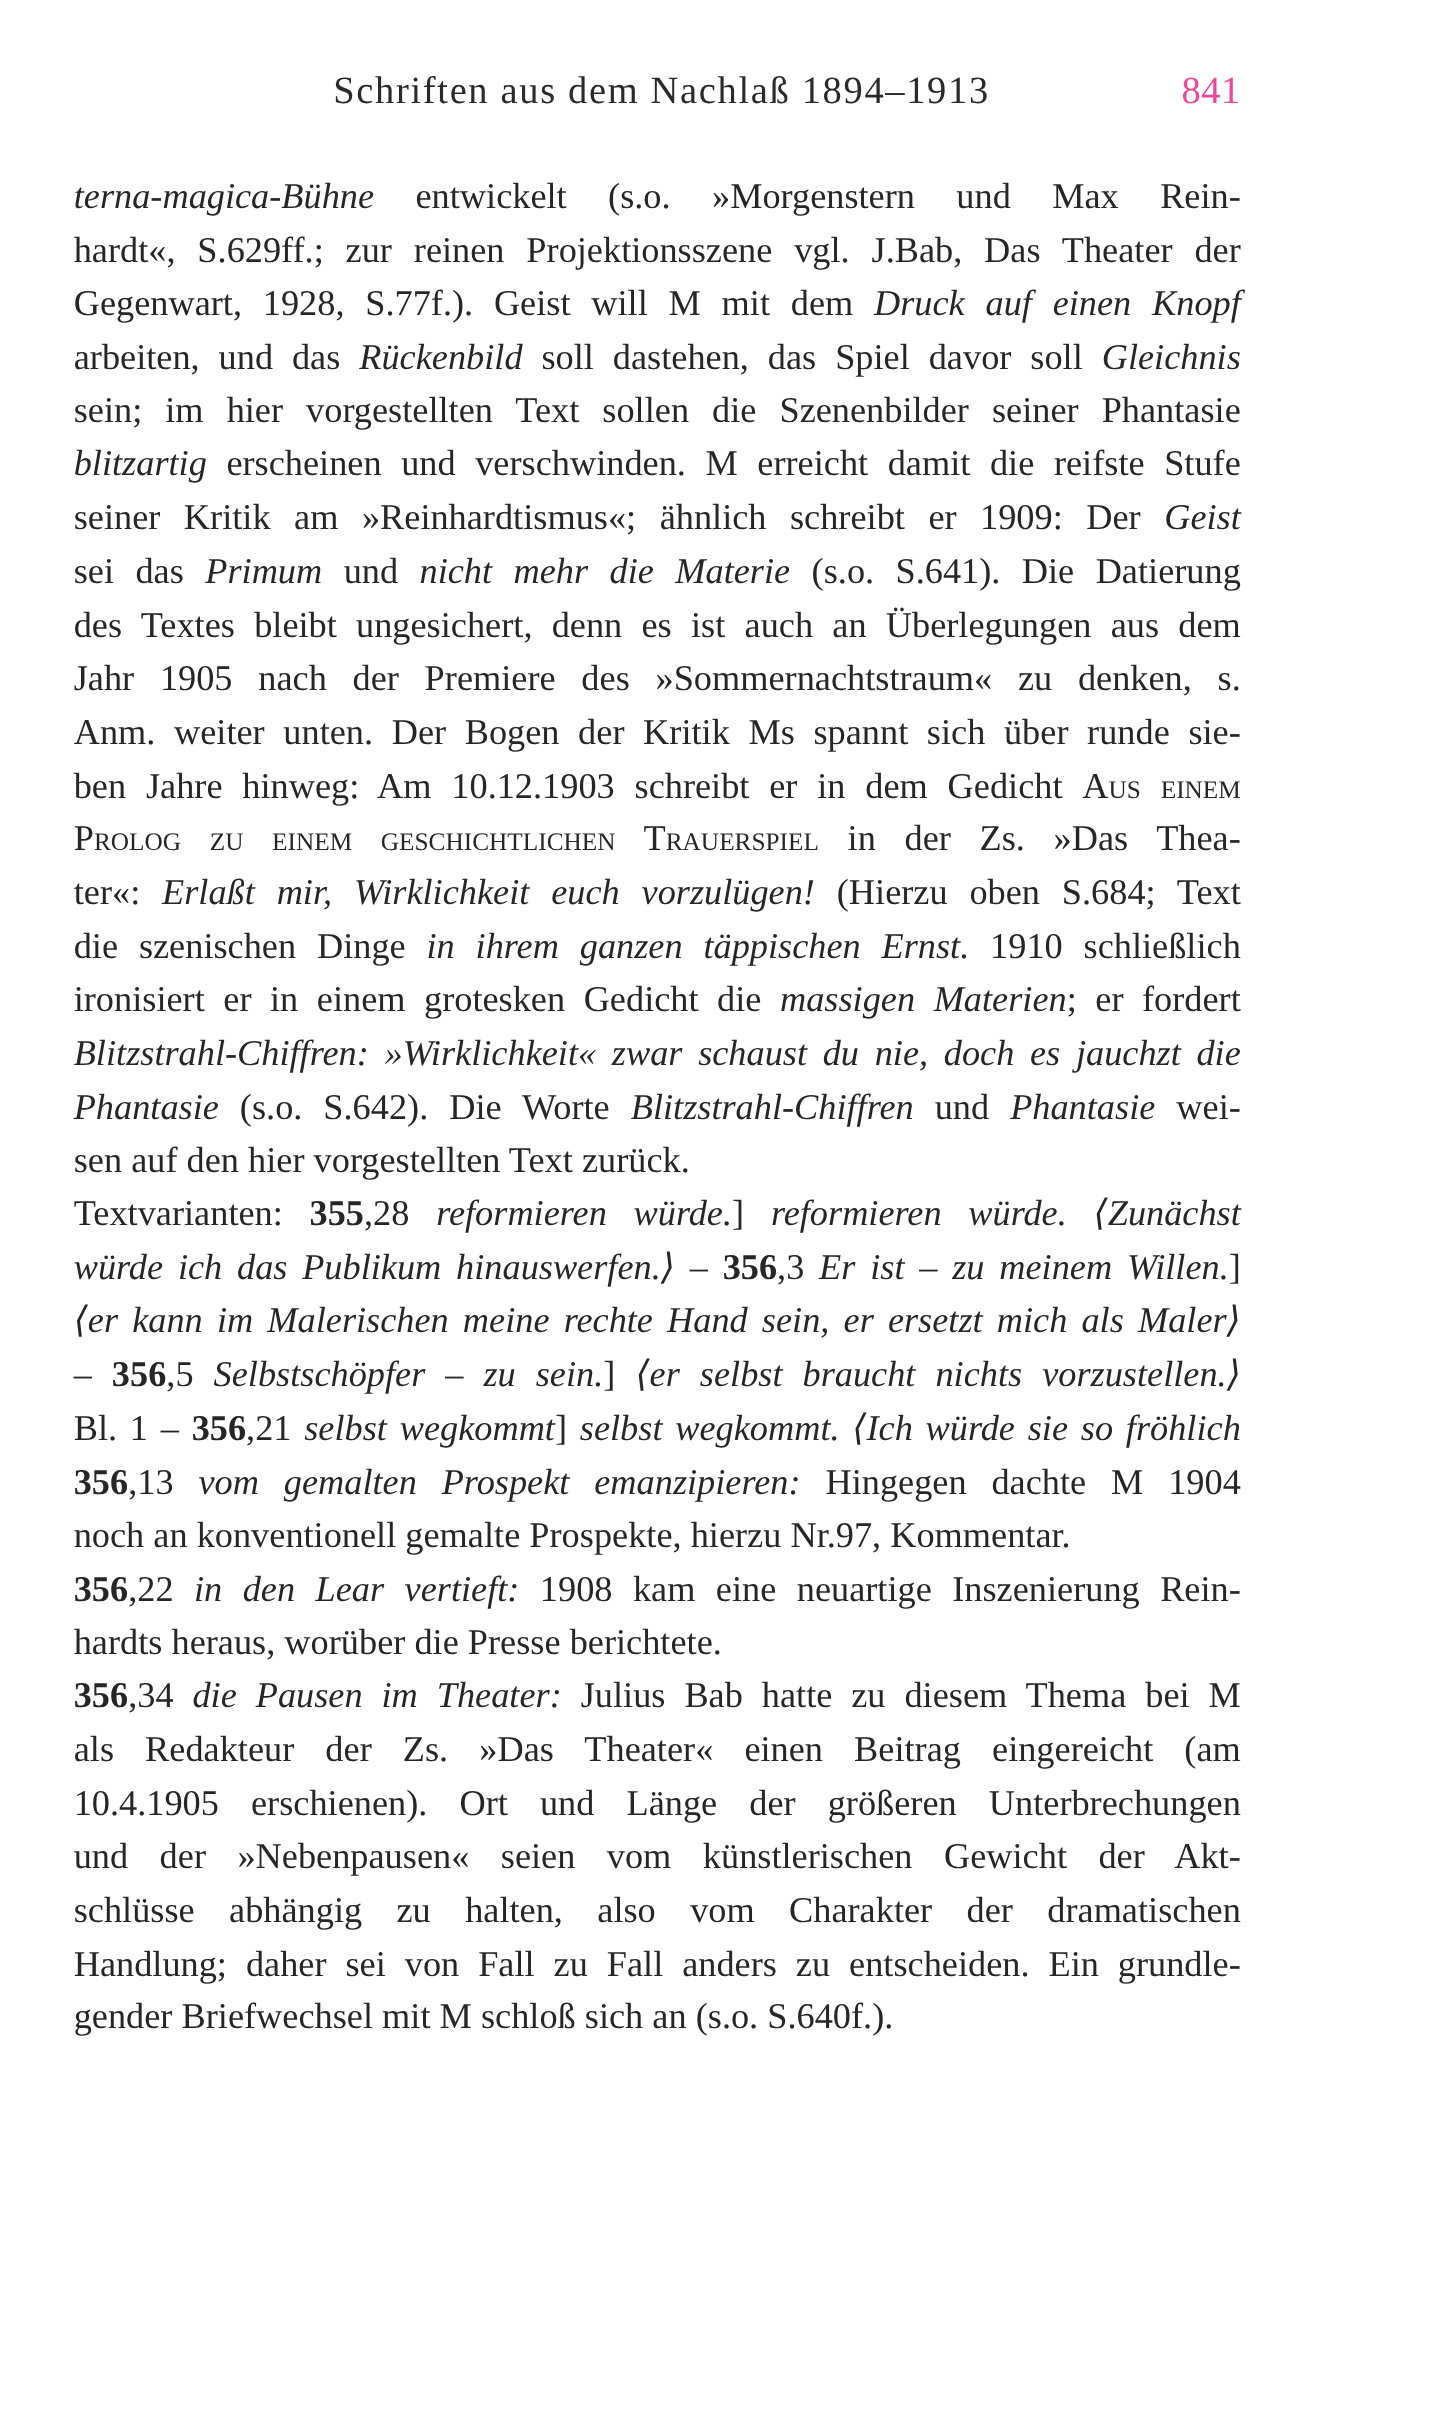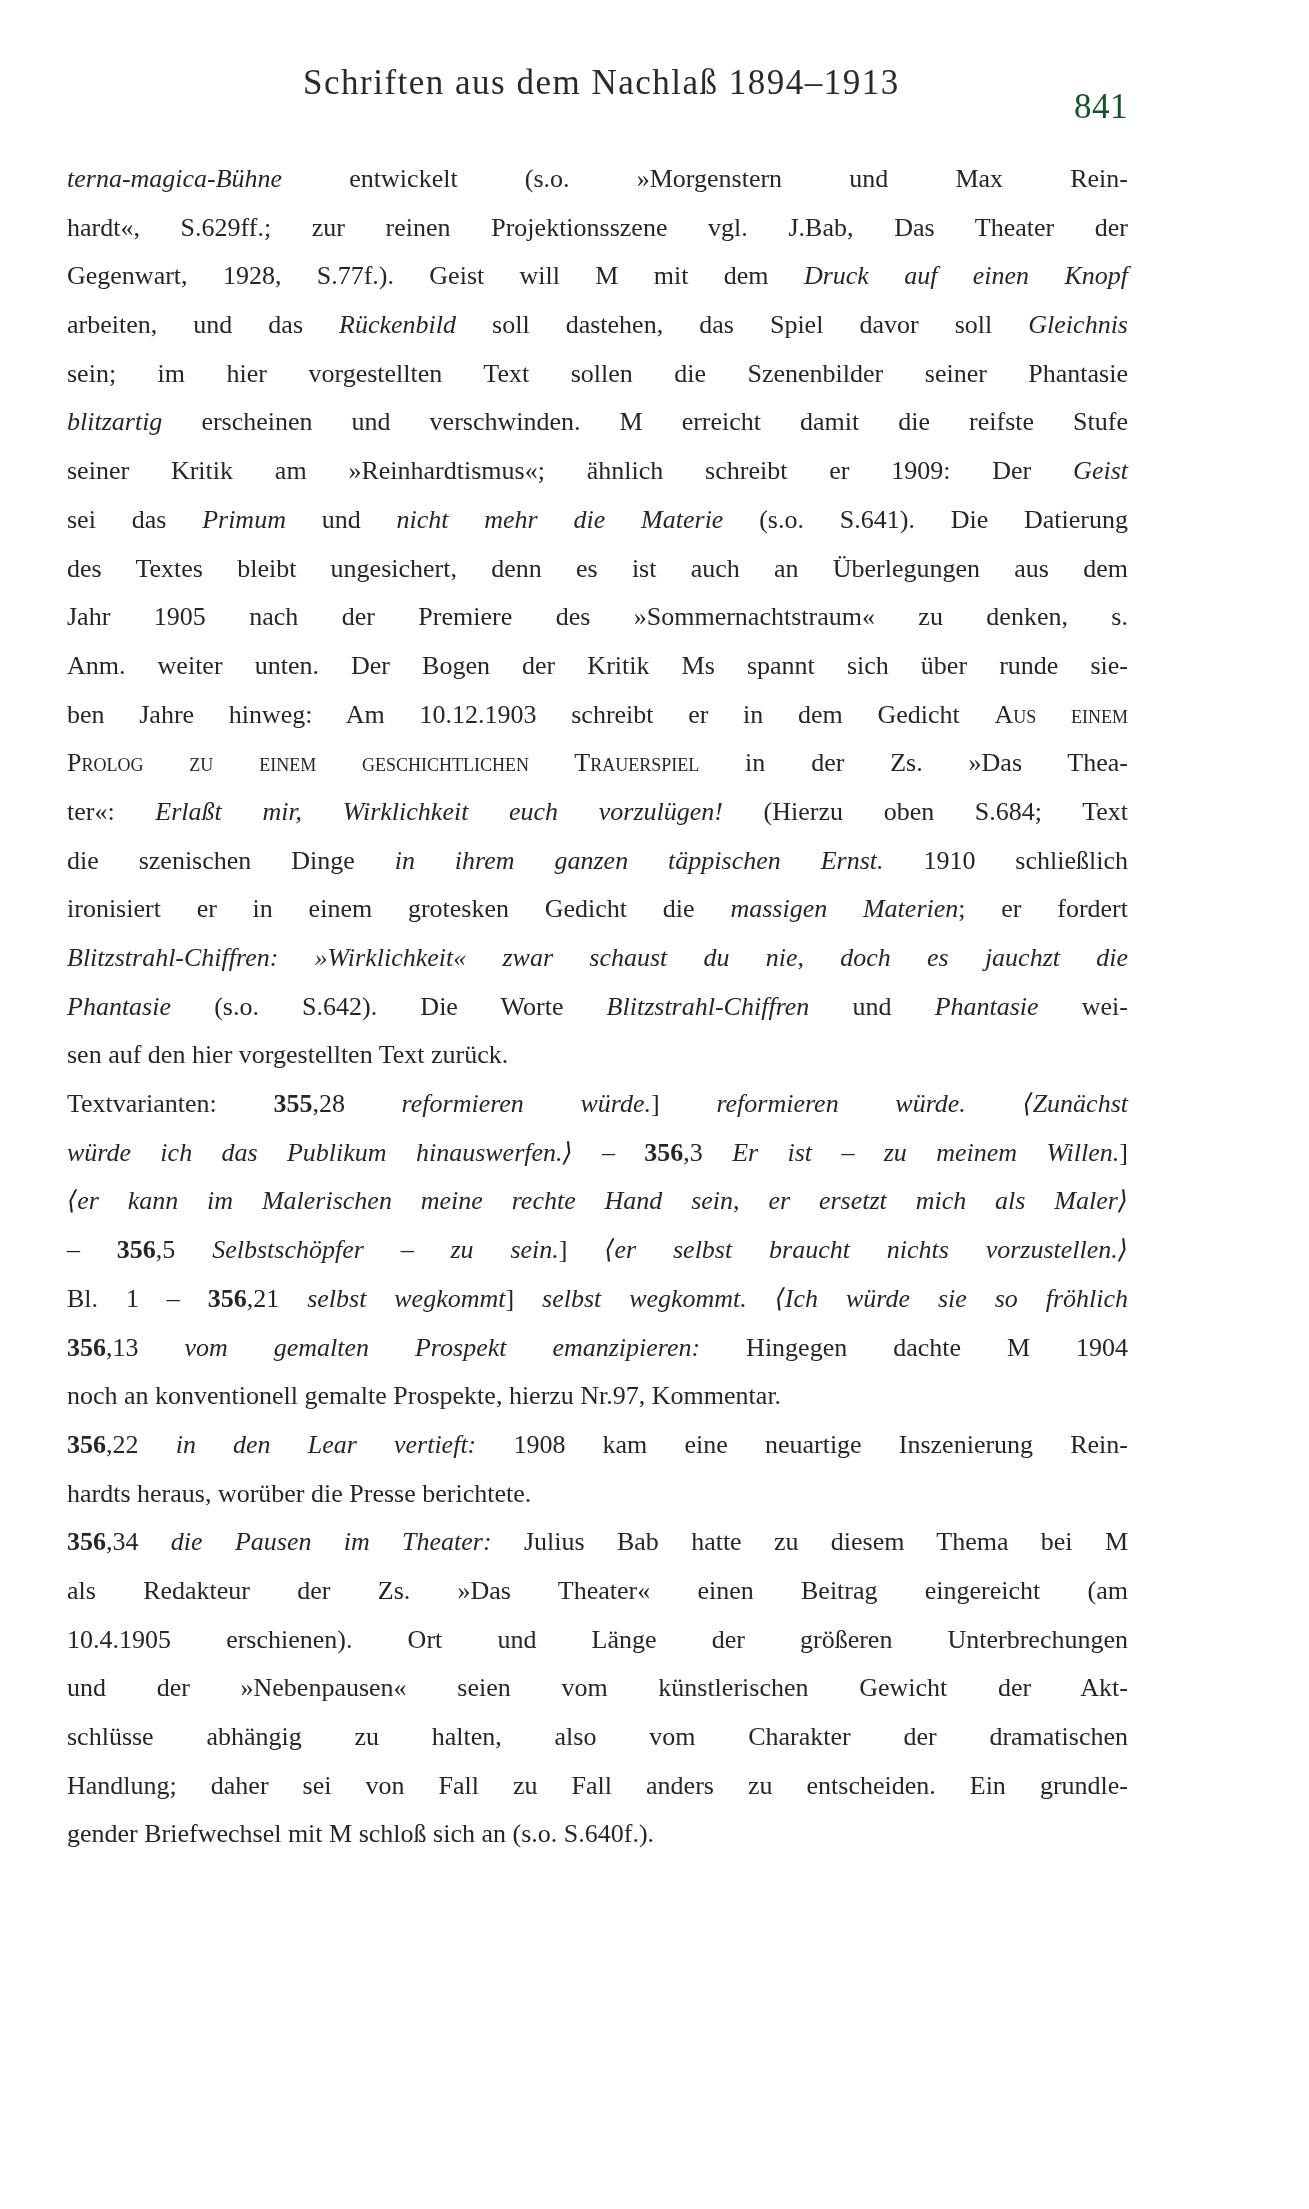--- a/index.html
+++ b/index.html
@@ -34,36 +34,35 @@
       position: absolute;
       left: 0;
       top: 0;
       letter-spacing: 1.5px;
       color: #2a2a2a;
     }
     .running-head .pageno {
       position: absolute;
       right: 0;
       top: 0;
-      color: #14532d;
+      color: #ec4899;
       letter-spacing: 0.5px;
-      margin-top: 24px;
     }
     .body {
       position: absolute;
       left: 67px;
       top: 155px;
       width: 1061px;
     }
     .line {
       display: block;
       width: 1061px;
       height: 48.7px;
       line-height: 48.7px;
-      font-size: 26px;
+      font-size: 33px;
       white-space: nowrap;
       text-align: justify;
       text-align-last: justify;
       overflow: visible;
     }
     .line.last {
       text-align-last: left;
     }
     .r-i { font-style: italic; }
     .r-b { font-weight: bold; }

